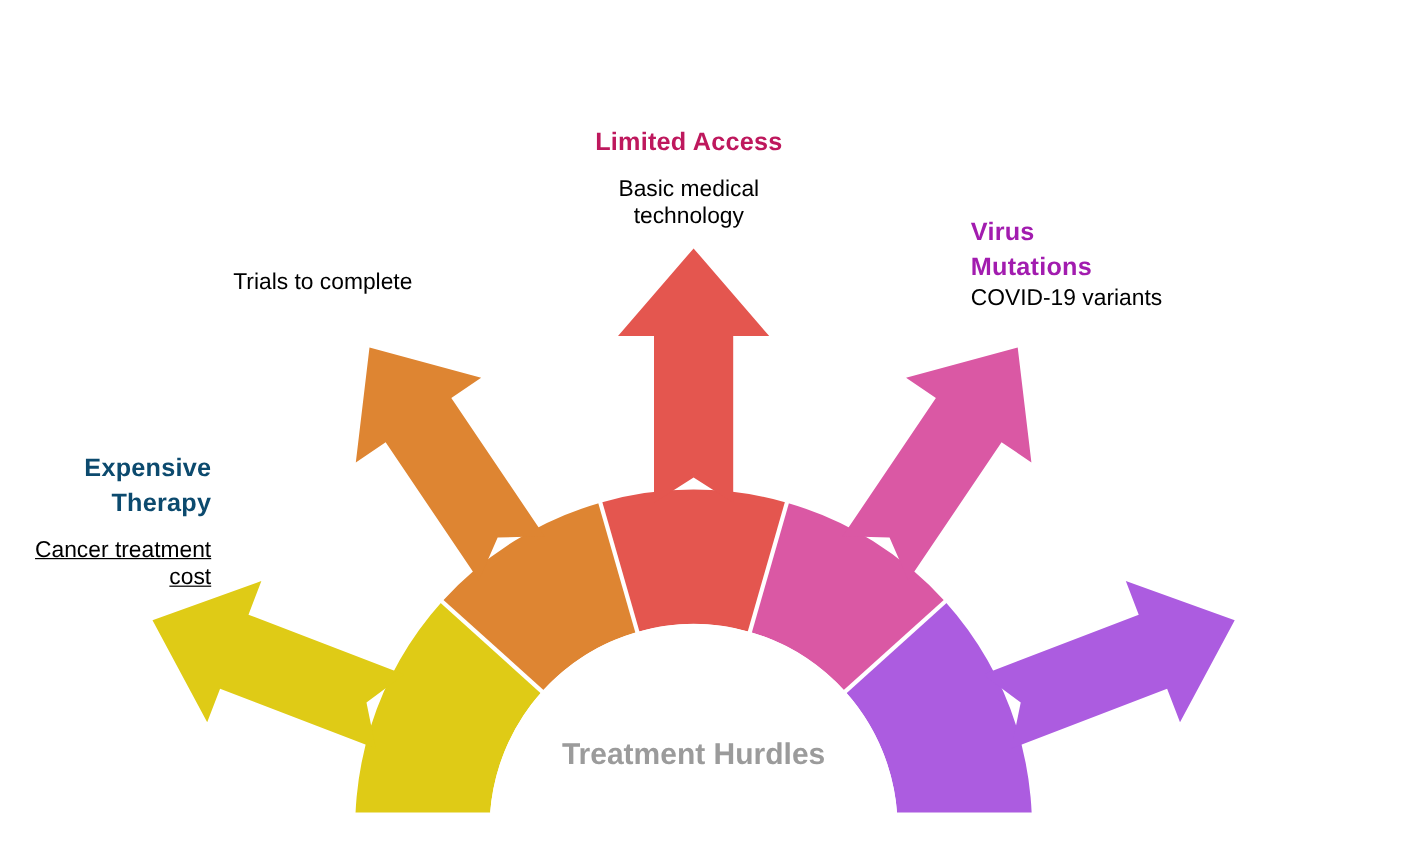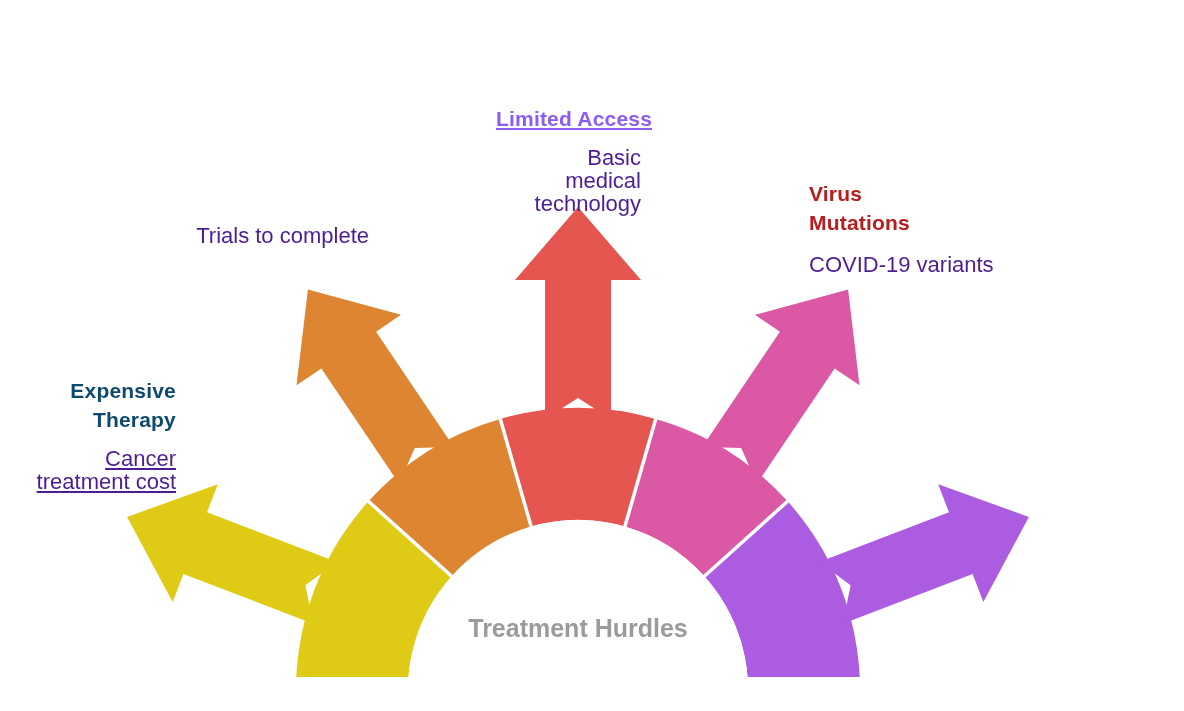--- a/index.html
+++ b/index.html
@@ -16,30 +16,30 @@
     font-size:28px;font-weight:700;color:#474747;
     letter-spacing:0.2px;
   }
   .fan-svg{position:absolute;left:0;top:0;}
   .label{position:absolute;}
   .seg-title{
     font-size:21px;line-height:29px;font-weight:700;
     letter-spacing:0.2px;
   }
   .seg-sub{
-    font-size:22px;line-height:23px;color:#4c1d95;text-align:right;
+    font-size:19px;line-height:23px;color:#000000;
   }
   .label-0{left:20px;top:376px;width:156px;text-align:right;}
   .label-0 .seg-sub{margin-top:13px;text-decoration:underline;}
   .label-1{left:169px;top:209px;width:200px;text-align:center;}
   .label-1 .seg-sub{margin-top:15px;}
   .label-2{left:474px;top:104px;width:200px;text-align:center;}
   .label-2 .seg-sub{width:134px;margin:13px auto 0;}
   .label-3{left:809px;top:179px;width:120px;text-align:left;}
-  .label-3 .seg-sub{margin-top:16px;white-space:nowrap;}
+  .label-3 .seg-sub{margin-top:0;white-space:nowrap;}
   .label-4{left:975px;top:389px;width:150px;text-align:left;}
   .label-4 .seg-sub{margin-top:15px;white-space:nowrap;}
   .hub-label{
     font-size:25px;font-weight:700;
   }
 </style>
 </head>
 <body>
 
 <div class="stage">
@@ -76,23 +76,23 @@
   <div class="label label-0">
     <div class="seg-title" style="color: #0c4a6e;">Expensive Therapy</div>
     <div class="seg-sub">Cancer treatment cost</div>
   </div>
 
   <div class="label label-1">
     <div class="seg-sub">Trials to complete</div>
   </div>
 
   <div class="label label-2">
-    <div class="seg-title" style="color: #8b5cf6; text-decoration: underline;">Limited Access</div>
+    <div class="seg-title" style="color: #be185d;">Limited Access</div>
     <div class="seg-sub">Basic medical technology</div>
   </div>
 
   <div class="label label-3">
-    <div class="seg-title" style="color: #b91c1c;">Virus Mutations</div>
+    <div class="seg-title" style="color: #a21caf;">Virus Mutations</div>
     <div class="seg-sub">COVID-19 variants</div>
   </div>
 
 
 </div>
 
 </body></html>

